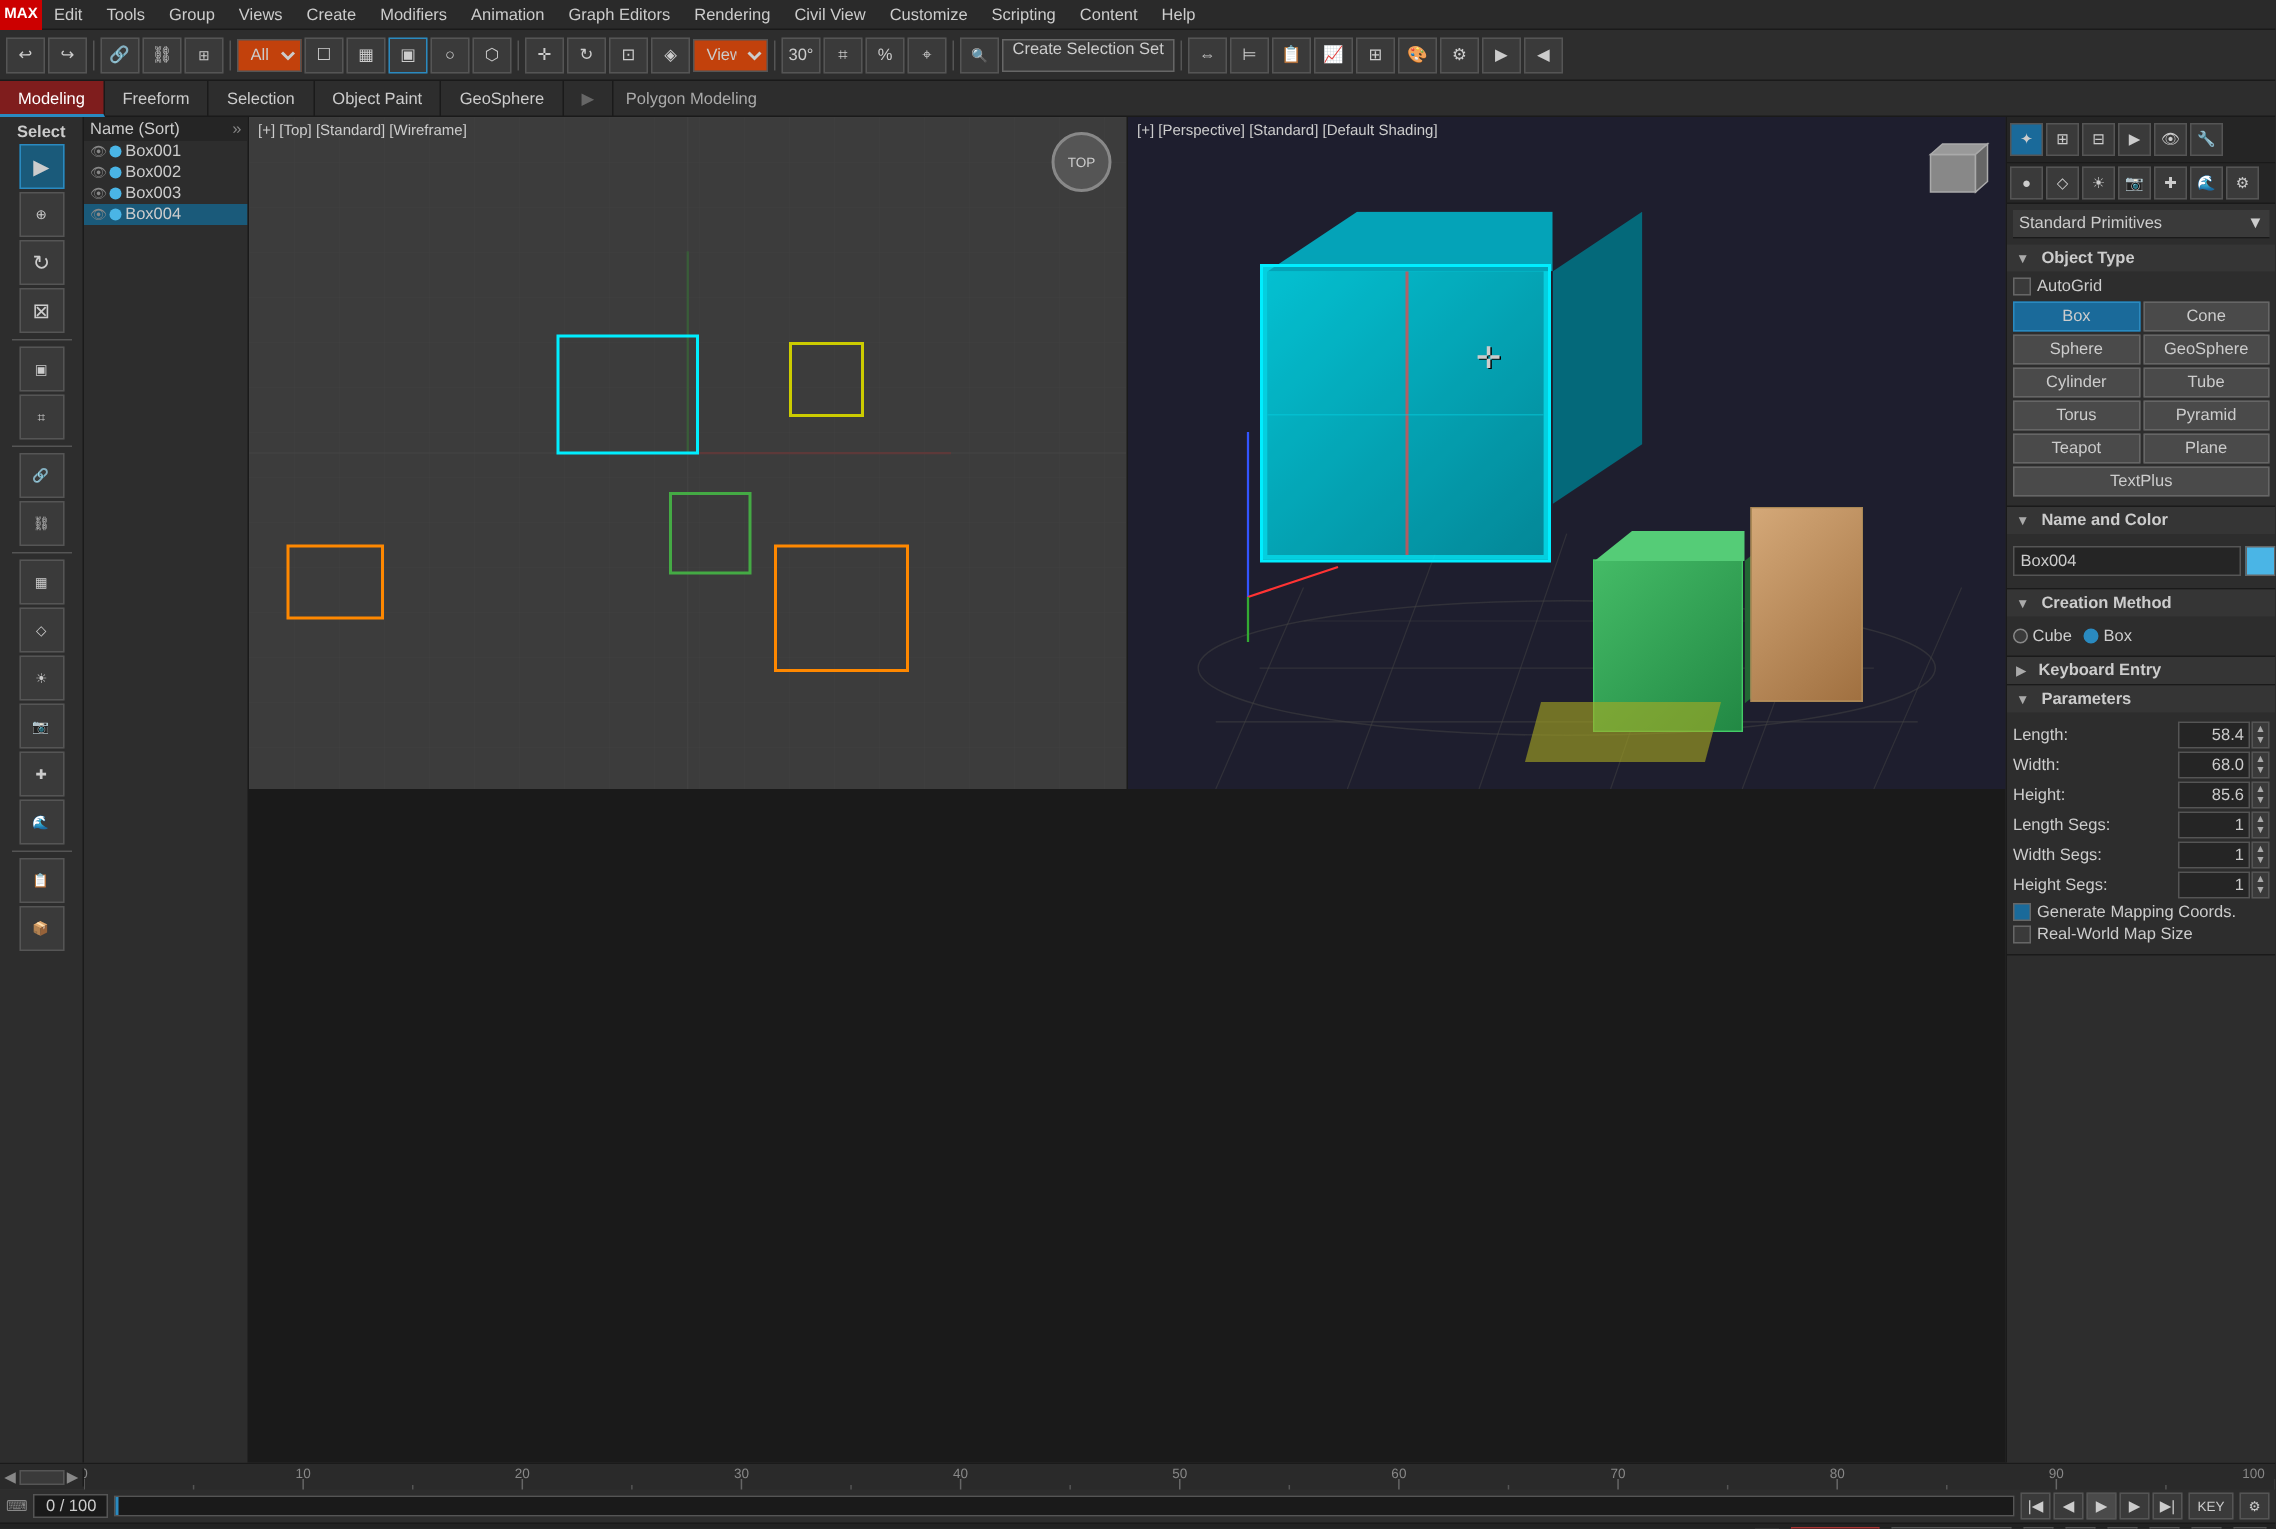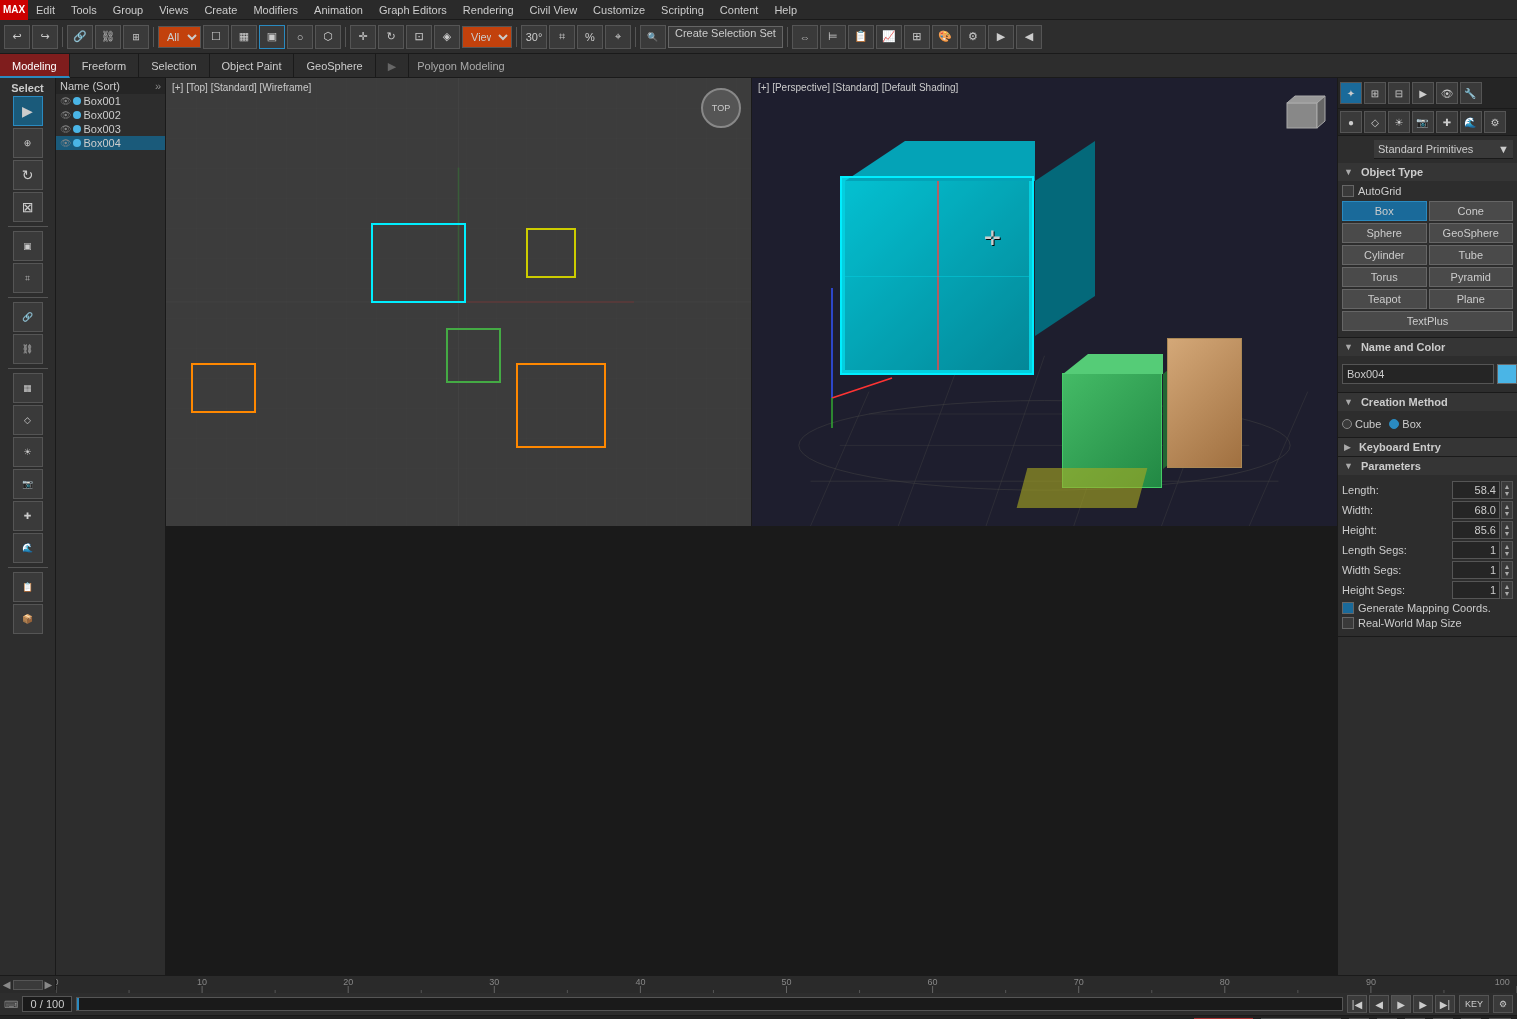--- a/index.html
+++ b/index.html
@@ -384,21 +384,21 @@
     <div class="rp-icons-row2">
       <div class="rp-icon-btn">●</div>
       <div class="rp-icon-btn">◇</div>
       <div class="rp-icon-btn">☀</div>
       <div class="rp-icon-btn">📷</div>
       <div class="rp-icon-btn">✚</div>
       <div class="rp-icon-btn">🌊</div>
       <div class="rp-icon-btn">⚙</div>
     </div>
 
-    <div style="padding: 4px; margin-left: 32px;">
+    <div style="padding: 4px;">
       <div class="rp-dropdown">
         <span>Standard Primitives</span>
         <span>▼</span>
       </div>
     </div>
 
     <div class="rp-section">
       <div class="rp-section-header">
         <span class="collapse-tri">▼</span>
         <span class="rp-section-title">Object Type</span>

